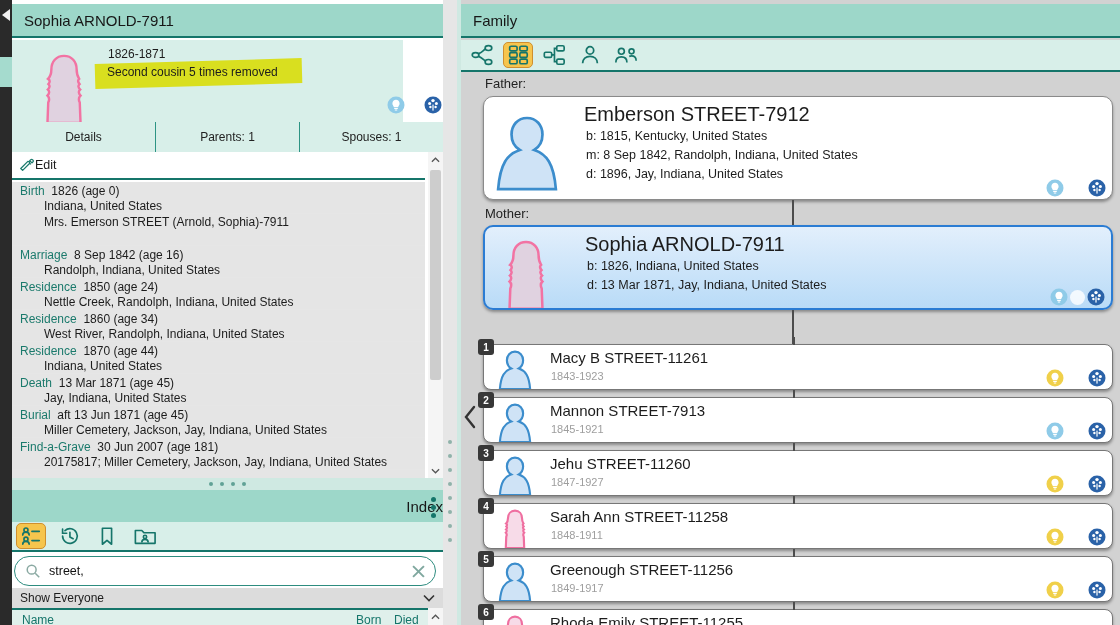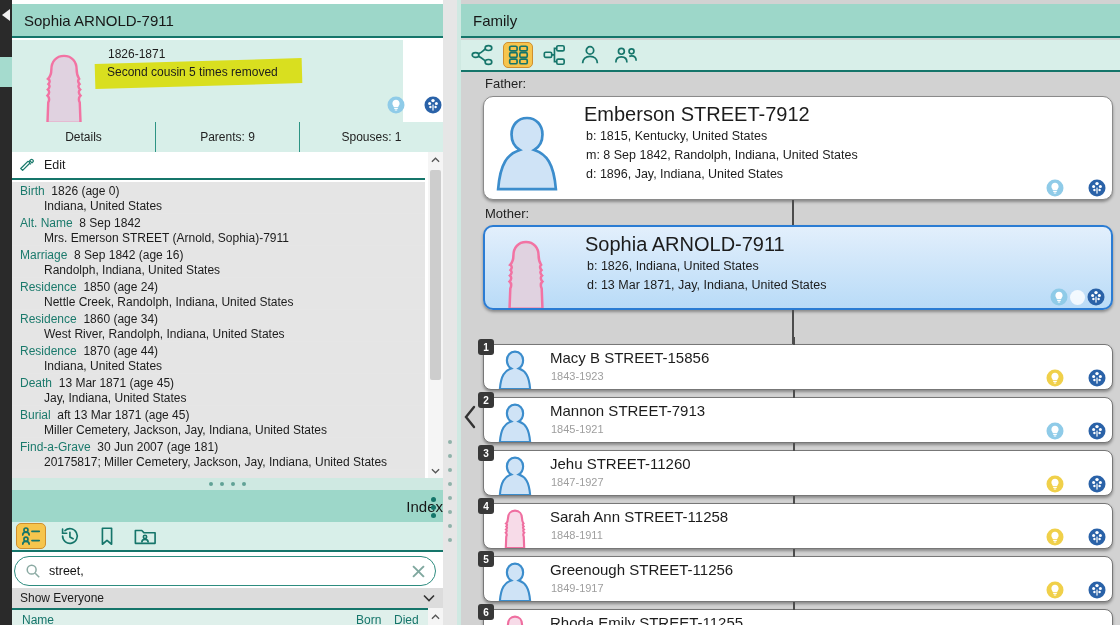--- a/index.html
+++ b/index.html
@@ -27,21 +27,21 @@
   #pp-lifespan{left:96px;top:7px;font-size:12px;}
   #pp-marker{left:83px;top:21px;width:207px;height:25px;background:#d9df1f;transform:rotate(-1.6deg);}
   #pp-rel{left:95px;top:25px;font-size:12px;}
   .hint-btn{width:18px;height:18px;}
   #pp-icons{left:375px;top:56px;display:flex;gap:2px;align-items:center;}
   .blank-circle{width:15px;height:15px;border-radius:50%;background:rgba(255,255,255,.8);}
   #pp-tabs{left:0;top:122px;width:431px;height:30px;background:#d8efe9;display:flex;}
   .tab{flex:1;display:flex;align-items:center;justify-content:center;font-size:12px;color:#222;}
   .tab + .tab{border-left:1px solid #2d9484;}
   #pp-editrow{left:0;top:152px;width:413px;height:28px;background:#fff;border-bottom:2px solid #15756a;
-    display:flex;align-items:center;gap:9px;padding-left:8px;box-sizing:border-box;font-size:12.5px;}
+    display:flex;align-items:center;padding-left:8px;box-sizing:border-box;font-size:12.5px;}
   #pp-facts{left:0;top:182px;width:413px;height:296px;overflow:hidden;background:#e5e5e5;}
   .fact-row{height:32px;padding:1px 0 0 8px;border-bottom:1px solid #e6e6e6;box-sizing:border-box;}
   .fact-l1{font-size:12px;line-height:16px;white-space:nowrap;}
   .fact-label{color:#1b7a6c;}
   .fact-l2{font-size:12px;line-height:15px;padding-left:24px;white-space:nowrap;}
 
   
   .sb{background:#f5f5f5;}
   #pp-scroll{left:416px;top:152px;width:15px;height:326px;}
   .sb .btn{position:absolute;left:0;width:15px;height:15px;display:flex;align-items:center;justify-content:center;}
@@ -154,21 +154,21 @@
           <rect x="8.4" y="8.6" width="1.2" height="6" fill="#fff"></rect>
       </svg>
     </div>
   </div>
 
   <div id="pp-tabs" class="abs">
     <div class="tab">
         <span>Details</span>
       </div>
     <div class="tab">
-        <span>Parents: 9</span>
+        <span>Parents: 1</span>
       </div>
     <div class="tab">
         <span>Spouses: 1</span>
       </div>
   </div>
 
   <div id="pp-editrow" class="abs">
     <svg width="15" height="15" viewBox="0 0 20 20">
       <path d="M3.5 16.5 13 7l-0.5-2 -2-0.5L1 14z M13 7l1.5 1.5 M14 2.5a2 2 0 0 1 3 3l-1 1 -3-3z" fill="none" stroke="#1b7a6c" stroke-width="1.7" stroke-linejoin="round"></path>
     </svg>
@@ -176,21 +176,20 @@
   </div>
 
   <div id="pp-facts" class="abs">
 
       <div class="fact-row">
         <div class="fact-l1"><span class="fact-label">Birth</span>&nbsp;&nbsp;<span>1826 (age 0)</span></div>
         <div class="fact-l2">Indiana, United States</div>
       </div>
 
       <div class="fact-row">
-        <div class="fact-l1"><span class="fact-label">Alt. Name</span>&nbsp;&nbsp;<span>8 Sep 1842</span></div>
         <div class="fact-l2">Mrs. Emerson STREET (Arnold, Sophia)-7911</div>
       </div>
 
       <div class="fact-row">
         <div class="fact-l1"><span class="fact-label">Marriage</span>&nbsp;&nbsp;<span>8 Sep 1842 (age 16)</span></div>
         <div class="fact-l2">Randolph, Indiana, United States</div>
       </div>
 
       <div class="fact-row">
         <div class="fact-l1"><span class="fact-label">Residence</span>&nbsp;&nbsp;<span>1850 (age 24)</span></div>
@@ -206,21 +205,21 @@
         <div class="fact-l1"><span class="fact-label">Residence</span>&nbsp;&nbsp;<span>1870 (age 44)</span></div>
         <div class="fact-l2">Indiana, United States</div>
       </div>
 
       <div class="fact-row">
         <div class="fact-l1"><span class="fact-label">Death</span>&nbsp;&nbsp;<span>13 Mar 1871 (age 45)</span></div>
         <div class="fact-l2">Jay, Indiana, United States</div>
       </div>
 
       <div class="fact-row">
-        <div class="fact-l1"><span class="fact-label">Burial</span>&nbsp;&nbsp;<span>aft 13 Mar 1871 (age 45)</span></div>
+        <div class="fact-l1"><span class="fact-label">Burial</span>&nbsp;&nbsp;<span>aft 13 Jun 1871 (age 45)</span></div>
         <div class="fact-l2">Miller Cemetery, Jackson, Jay, Indiana, United States</div>
       </div>
 
       <div class="fact-row">
         <div class="fact-l1"><span class="fact-label">Find-a-Grave</span>&nbsp;&nbsp;<span>30 Jun 2007 (age 181)</span></div>
         <div class="fact-l2">20175817; Miller Cemetery, Jackson, Jay, Indiana, United States</div>
       </div>
 
   </div>
 
@@ -451,21 +450,21 @@
   </svg>
 
   <div id="children" class="abs">
 
       <div class="child m yellow">
         <div class="badge">1</div>
         <svg class="sil sil-m" width="36" height="40" viewBox="0 0 64 74">
           <path stroke-width="4" d="M32 5c9 0 15 7 15 16 0 7-3 12-8 15 12 4 19 13 21 38H4c2-25 9-34 21-38-5-3-8-8-8-15 0-9 6-16 15-16Z"></path>
         </svg>
 
-        <div class="c-name">Macy B STREET-15856</div>
+        <div class="c-name">Macy B STREET-11261</div>
         <div class="c-dates">1843-1923</div>
         <div class="card-icons">
           <svg class="hint-btn gap28" viewBox="0 0 18 18">
             <circle class="bulb-bg" cx="9" cy="9" r="8.5"></circle>
             <path fill="#fff" d="M9 3.8c2 0 3.6 1.6 3.6 3.6 0 1.9-1.3 2.4-1.5 3.8H6.9C6.7 9.8 5.4 9.3 5.4 7.4 5.4 5.4 7 3.8 9 3.8zM7.2 12h3.6v.9H7.2zM7.8 13.6h2.4v.8H7.8z"></path>
           </svg>
           <svg class="hint-btn" viewBox="0 0 18 18">
             <circle cx="9" cy="9" r="8.5" fill="#2a62a8"></circle>
             <circle cx="9" cy="4.6" r="1.7" fill="#fff"></circle>
             <circle cx="5.6" cy="7.6" r="1.5" fill="#fff"></circle>

